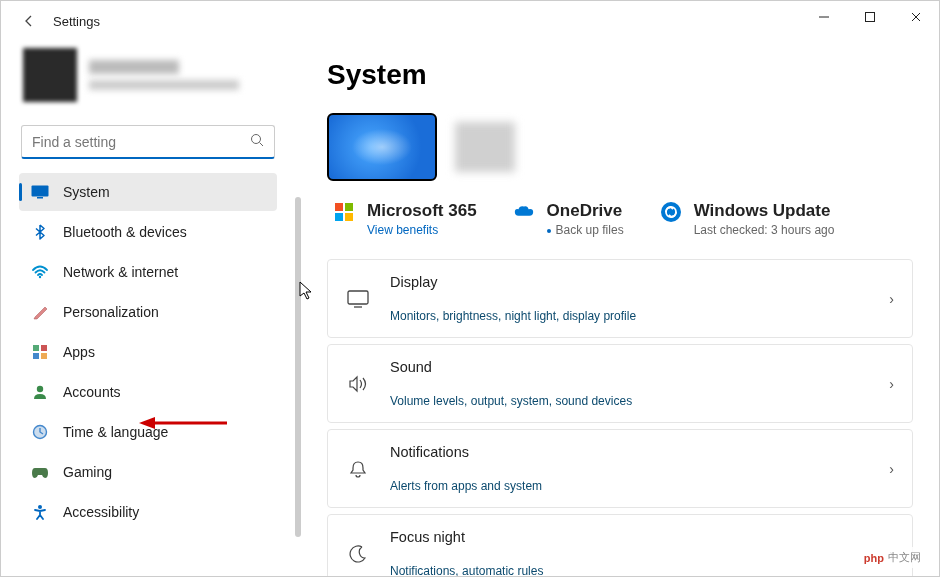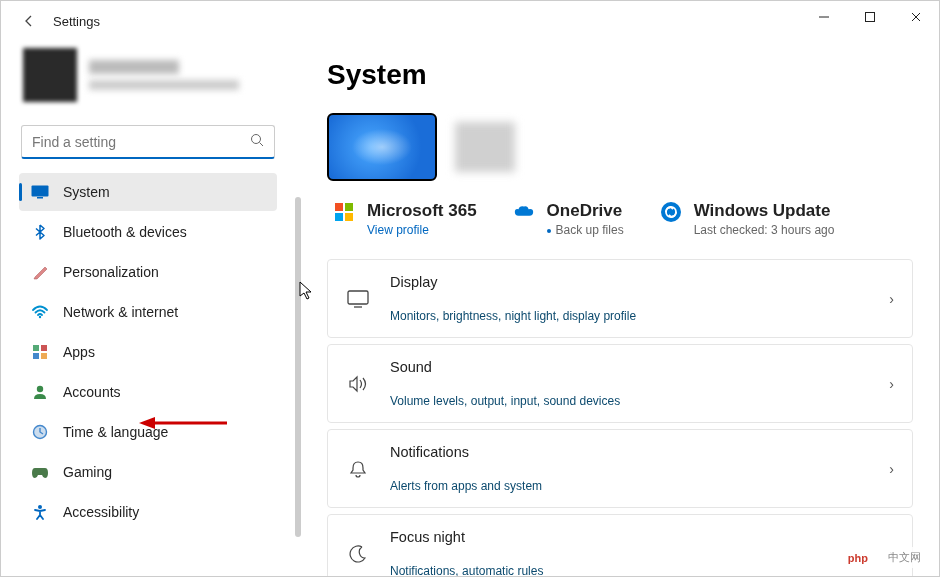--- a/index.html
+++ b/index.html
@@ -36,21 +36,21 @@
 .quick-text .qt-title { font-size: 17px; font-weight: 600; color: #222; }
 .quick-text .qt-sub { font-size: 12px; color: #666; margin-top: 2px; }
 .quick-text .qt-sub.link { color: #0067c0; }
 .card { border: 1px solid #e5e5e5; border-radius: 4px; padding: 14px 18px; display: flex; align-items: center; gap: 20px; margin-bottom: 6px; cursor: pointer; }
 .card-icon { width: 24px; height: 24px; display: flex; align-items: center; justify-content: center; color: #444; }
 .card-text { flex: 1; }
 .card-text .ct-title { font-size: 14.5px; color: #222; }
 .card-text .ct-sub { font-size: 12px; color: #0c4a6e; margin-top: 19px; }
 .chev { color: #555; font-size: 14px; }
 .arrow-annot { position: absolute; left: 138px; top: 412px; pointer-events: none; }
-.watermark { position: absolute; right: 8px; bottom: 8px; background: rgba(255,255,255,0.85); border-radius: 12px; padding: 3px 10px; font-size: 11px; color: #888; display: flex; gap: 20px; align-items: center; }
+.watermark { position: absolute; right: 8px; bottom: 8px; background: rgba(255,255,255,0.85); border-radius: 12px; padding: 3px 10px; font-size: 11px; color: #888; display: flex; gap: 4px; align-items: center; }
 .watermark b { color: #cc3b2e; font-weight: 700; }
 .cursor-annot { position: absolute; left: 298px; top: 280px; font-size: 16px; color: #000; pointer-events: none; }
 .bullet { display: inline-block; width: 4px; height: 4px; background: #0067c0; border-radius: 50%; margin-right: 5px; vertical-align: middle; }
 
 .nav::-webkit-scrollbar { width: 6px; }
 .nav::-webkit-scrollbar-thumb { background: #ccc; border-radius: 3px; }
 </style>
 </head>
 <body>
 
@@ -109,34 +109,34 @@
       <div class="nav-item">
         <span class="nav-icon">
             <svg width="14" height="16" viewBox="0 0 14 16">
               <path d="M7 1 L11 4.5 L7 8 L11 11.5 L7 15 V1 M3 4.5 L7 8 L3 11.5" stroke="#0067c0" stroke-width="1.5" fill="none" stroke-linejoin="round"></path>
             </svg>
           </span>
         <span>Bluetooth &amp; devices</span>
       </div>
       <div class="nav-item">
         <span class="nav-icon">
-            <svg width="16" height="16" viewBox="0 0 16 16">
-              <path d="M3 13 L13 3 L15 5 L5 15 L2 15 Z" fill="#d88" stroke="#a55" stroke-width="0.5"></path>
-            </svg>
-          </span>
-        <span>Personalization</span>
-      </div>
-      <div class="nav-item">
-        <span class="nav-icon">
             <svg width="18" height="14" viewBox="0 0 18 14">
               <path d="M2 5 Q9 -2 16 5 M4.5 7.5 Q9 3 13.5 7.5 M7 10 Q9 8 11 10" stroke="#0090d0" stroke-width="1.8" fill="none" stroke-linecap="round"></path>
               <circle cx="9" cy="12" r="1.2" fill="#0090d0"></circle>
             </svg>
           </span>
         <span>Network &amp; internet</span>
+      </div>
+      <div class="nav-item">
+        <span class="nav-icon">
+            <svg width="16" height="16" viewBox="0 0 16 16">
+              <path d="M3 13 L13 3 L15 5 L5 15 L2 15 Z" fill="#d88" stroke="#a55" stroke-width="0.5"></path>
+            </svg>
+          </span>
+        <span>Personalization</span>
       </div>
       <div class="nav-item">
         <span class="nav-icon">
             <svg width="16" height="16" viewBox="0 0 16 16">
               <rect x="1" y="1" width="6" height="6" fill="#5a7"></rect>
               <rect x="9" y="1" width="6" height="6" fill="#c55"></rect>
               <rect x="1" y="9" width="6" height="6" fill="#48c"></rect>
               <rect x="9" y="9" width="6" height="6" fill="#ea5"></rect>
             </svg>
           </span>
@@ -193,21 +193,21 @@
         <div class="quick-icon">
             <svg width="20" height="20" viewBox="0 0 20 20">
               <rect x="1" y="1" width="8" height="8" fill="#f25022"></rect>
               <rect x="11" y="1" width="8" height="8" fill="#7fba00"></rect>
               <rect x="1" y="11" width="8" height="8" fill="#00a4ef"></rect>
               <rect x="11" y="11" width="8" height="8" fill="#ffb900"></rect>
             </svg>
           </div>
         <div class="quick-text">
           <div class="qt-title">Microsoft 365</div>
-          <div class="qt-sub link">View profile</div>
+          <div class="qt-sub link">View benefits</div>
         </div>
       </div>
       <div class="quick-item">
         <div class="quick-icon">
             <svg width="24" height="16" viewBox="0 0 24 16">
               <path d="M6 12 Q2 12 2 8 Q2 4 6 5 Q7 1 12 2 Q16 1 17 5 Q22 4 22 8 Q22 12 18 12 Z" fill="#0078d4"></path>
             </svg>
           </div>
         <div class="quick-text">
           <div class="qt-title">OneDrive</div>
@@ -245,21 +245,21 @@
 
     <div class="card">
       <div class="card-icon">
           <svg width="22" height="18" viewBox="0 0 22 18">
             <path d="M3 6 h3 l4 -4 v14 l-4 -4 h-3 z" stroke="#444" stroke-width="1.2" fill="none"></path>
             <path d="M13 5 q3 4 0 8 M16 3 q5 6 0 12" stroke="#444" stroke-width="1.2" fill="none"></path>
           </svg>
         </div>
       <div class="card-text">
         <div class="ct-title">Sound</div>
-        <div class="ct-sub">Volume levels, output, input, sound devices</div>
+        <div class="ct-sub">Volume levels, output, system, sound devices</div>
       </div>
       <div class="chev">›</div>
     </div>
 
     <div class="card">
       <div class="card-icon">
           <svg width="20" height="20" viewBox="0 0 20 20">
             <path d="M10 3 q-5 0 -5 6 v2 l-2 3 h14 l-2 -3 v-2 q0 -6 -5 -6 M8 16 q0 2 2 2 q2 0 2 -2" stroke="#444" stroke-width="1.2" fill="none"></path>
           </svg>
         </div>

